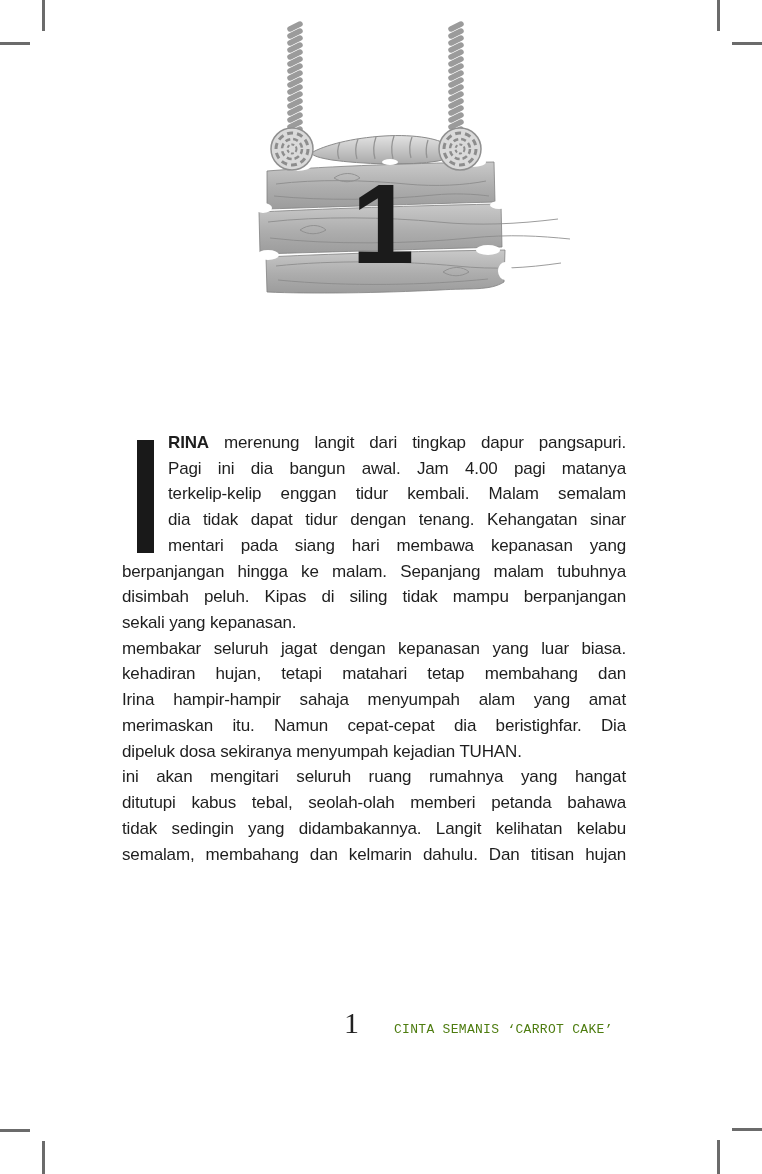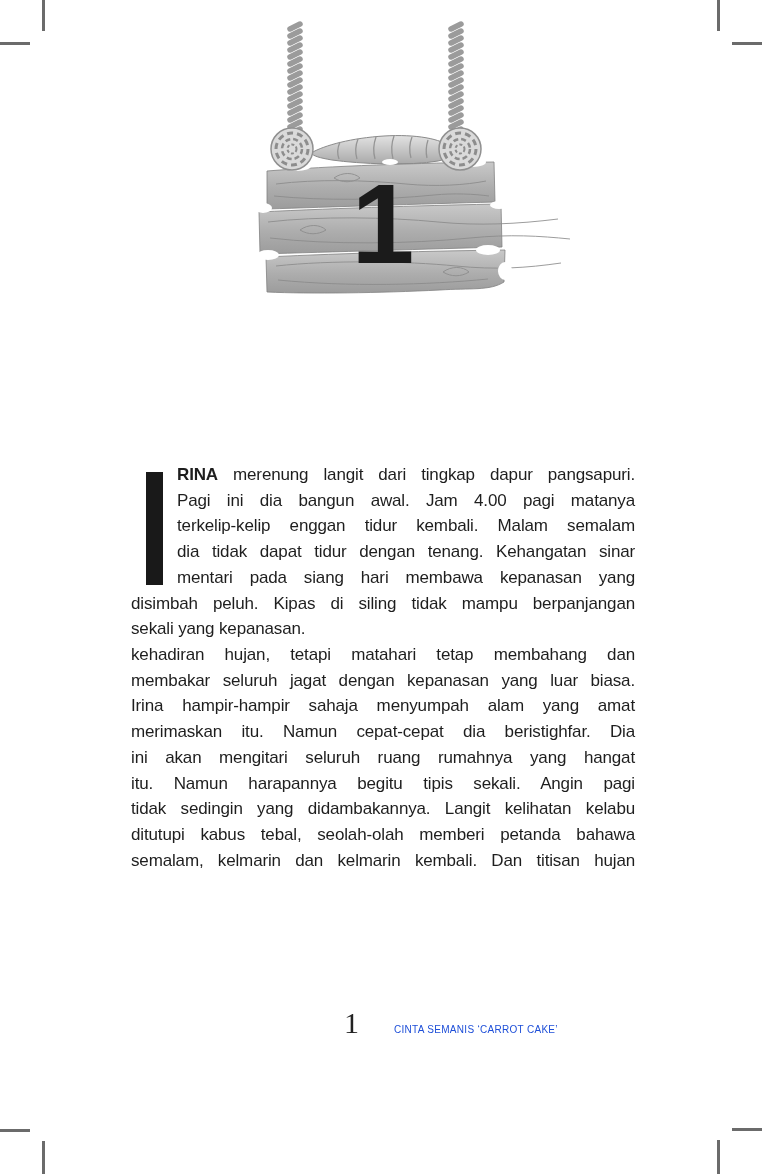--- a/index.html
+++ b/index.html
@@ -11,38 +11,38 @@
   .crop{position:absolute;background:#6b6b6b;}
   
   .sign-svg{position:absolute;left:0;top:0;}
   .signnum{
     position:absolute;left:330px;top:168px;width:106px;height:113px;
     text-align:center;font-size:113px;line-height:113px;font-weight:bold;
     color:#1b1b1b;font-family:"Liberation Sans",sans-serif;
   }
   
   .body-block{
-    position:absolute;left:131px;top:430px;width:504px;
-    color:#1e1e1e;font-size:17px;line-height:25.72px;letter-spacing:-0.15px;margin-top:32px;
+    position:absolute;left:122px;top:430px;width:504px;
+    color:#1e1e1e;font-size:17px;line-height:25.72px;letter-spacing:-0.15px;
   }
   .line{text-align:justify;text-align-last:justify;}
   .line.endp{text-align-last:left;}
   .line.dcap{margin-left:46px;}
   .line.pind{text-indent:37px;}
   .b{font-weight:bold;}
   .dropcap{
     position:absolute;left:15px;top:10px;width:17px;height:113px;
     background:#191919;overflow:hidden;font-size:0;color:transparent;
   }
   
   .footer{
     position:absolute;left:344px;top:1006px;display:flex;align-items:baseline;gap:35px;
   }
   .pagenum{font-family:"Liberation Serif",serif;font-size:30px;color:#222;}
-  .booktitle{font-size:10px;letter-spacing:0.3px;color:#1d4ed8;}
+  .booktitle{font-size:13px;letter-spacing:0.3px;color:#4d7c0f;font-family:Liberation Mono, monospace;}
 </style>
 </head>
 <body>
 
 <div class="page">
 
   <div class="crop" style="left:42px;top:0;width:3px;height:31px;"></div>
   <div class="crop" style="left:0;top:42px;width:30px;height:3px;"></div>
   <div class="crop" style="left:717px;top:0;width:3px;height:31px;"></div>
   <div class="crop" style="left:732px;top:42px;width:30px;height:3px;"></div>
@@ -118,33 +118,34 @@
   <div class="signnum">1</div>
 
   <div class="body-block">
     <div class="dropcap">I</div>
 
     <div class="line dcap"><span class="b">RINA</span><span> merenung langit dari tingkap dapur pangsapuri.</span></div>
     <div class="line dcap">Pagi ini dia bangun awal. Jam 4.00 pagi matanya</div>
     <div class="line dcap">terkelip-kelip enggan tidur kembali. Malam semalam</div>
     <div class="line dcap">dia tidak dapat tidur dengan tenang. Kehangatan sinar</div>
     <div class="line dcap">mentari pada siang hari membawa kepanasan yang</div>
+    <div class="line">berpanjangan hingga ke malam. Sepanjang malam tubuhnya</div>
     <div class="line">disimbah peluh. Kipas di siling tidak mampu berpanjangan</div>
     <div class="line endp">sekali yang kepanasan.</div>
 
+    <div class="line">membakar seluruh jagat dengan kepanasan yang luar biasa.</div>
     <div class="line">kehadiran hujan, tetapi matahari tetap membahang dan</div>
-    <div class="line">membakar seluruh jagat dengan kepanasan yang luar biasa.</div>
     <div class="line">Irina hampir-hampir sahaja menyumpah alam yang amat</div>
     <div class="line">merimaskan itu. Namun cepat-cepat dia beristighfar. Dia</div>
+    <div class="line endp">dipeluk dosa sekiranya menyumpah kejadian TUHAN.</div>
 
     <div class="line">ini akan mengitari seluruh ruang rumahnya yang hangat</div>
-    <div class="line">itu. Namun harapannya begitu tipis sekali. Angin pagi</div>
+    <div class="line">ditutupi kabus tebal, seolah-olah memberi petanda bahawa</div>
     <div class="line">tidak sedingin yang didambakannya. Langit kelihatan kelabu</div>
-    <div class="line">ditutupi kabus tebal, seolah-olah memberi petanda bahawa</div>
-    <div class="line">semalam, kelmarin dan kelmarin kembali. Dan titisan hujan</div>
+    <div class="line">semalam, membahang dan kelmarin dahulu. Dan titisan hujan</div>
   </div>
 
   <div class="footer">
     <span class="pagenum">1</span>
     <span class="booktitle">CINTA SEMANIS ‘CARROT CAKE’</span>
   </div>
 
 </div>
 
 </body></html>

